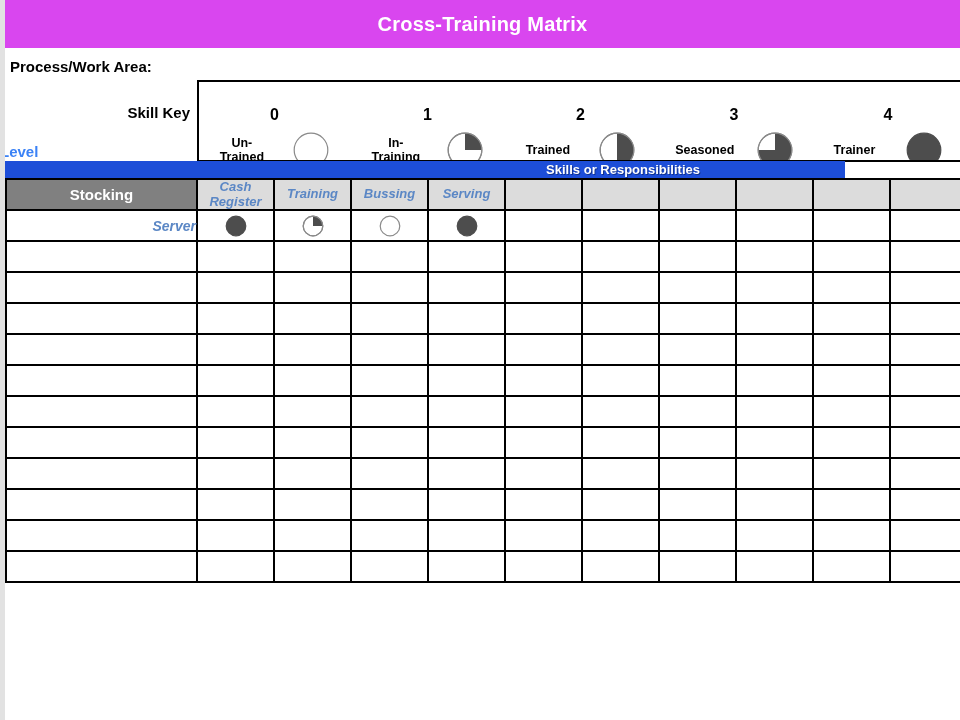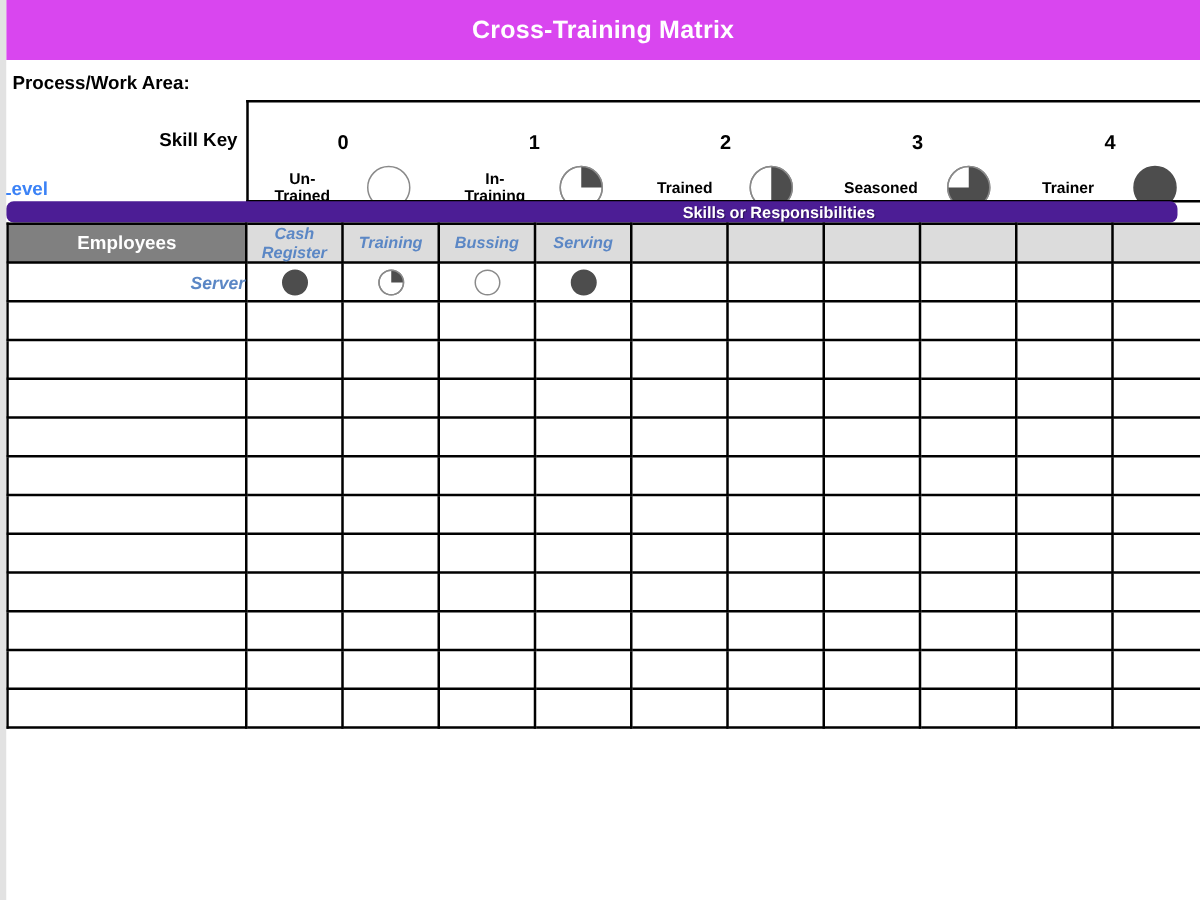--- a/index.html
+++ b/index.html
@@ -117,23 +117,22 @@
     color: #000;
   }
 
   
   .pie { display: block; }
 
   
   #skills-banner {
     position: absolute;
     left: 5px; top: 161px;
-    width: 937px; height: 17px;
-    background: #4c1d95;
-    border-radius: 6px;
+    width: 840px; height: 17px;
+    background: #1d4ed8;
   }
   #skills-banner-text {
     position: absolute;
     left: 0; top: 0;
     width: 695px; height: 17px;
     line-height: 17px;
     text-align: right;
     color: #ffffff;
     font-size: 13px;
     font-weight: bold;
@@ -276,21 +275,21 @@
       <col style="width:77px">
     <col style="width:77px">
       <col style="width:77px">
       <col style="width:77px">
       <col style="width:77px">
     <col style="width:77px">
       <col style="width:71px">
   </colgroup>
   <tbody id="matrix-body">
       <tr>
-        <td class="emp-head">Employees</td>
+        <td class="emp-head">Stocking</td>
         <td class="skill-head">Cash<br>Register</td>
         <td class="skill-head">Training</td>
         <td class="skill-head">Bussing</td>
         <td class="skill-head">Serving</td>
         <td class="skill-head"></td>
         <td class="skill-head"></td>
         <td class="skill-head"></td>
         <td class="skill-head"></td>
         <td class="skill-head"></td>
         <td class="skill-head edge-right"></td>

